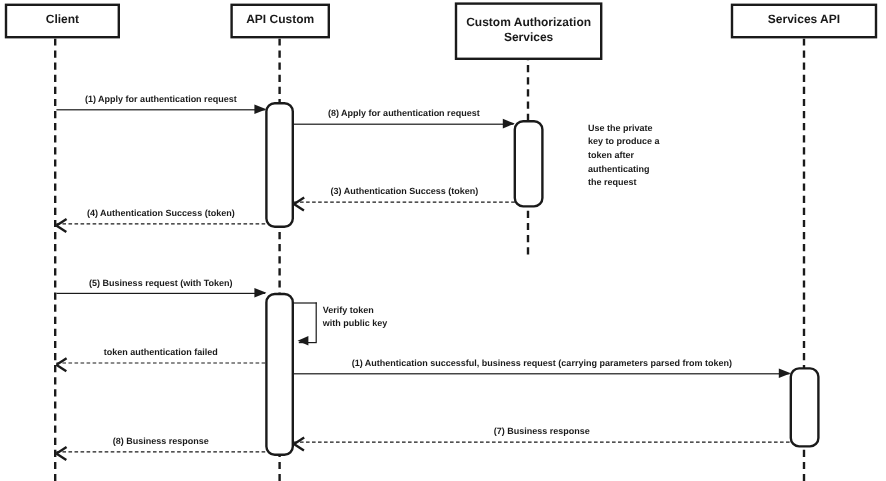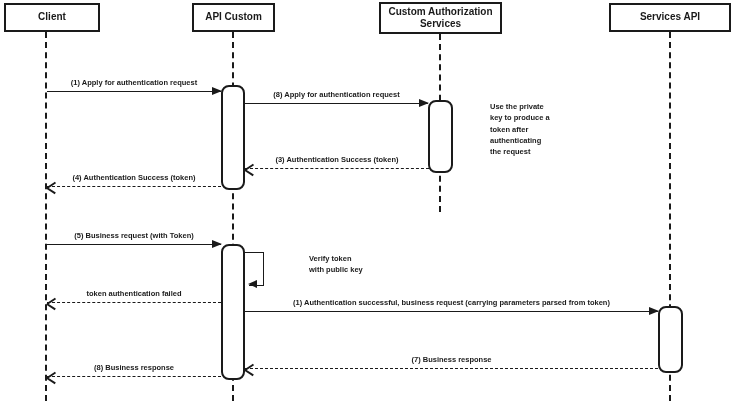--- a/index.html
+++ b/index.html
@@ -49,21 +49,21 @@
 <body>
 
 <div class="stage">
 
   <div class="actor" style="left:4px; top:3px; width:96px; height:29px;">
     <span>Client</span>
   </div>
   <div class="actor" style="left:192px; top:3px; width:83px; height:29px;">
     <span>API Custom</span>
   </div>
-  <div class="actor" style="left:379px; top:2px; width:123px; height:32px;">
+  <div class="actor" style="left:379px; top:2px; width:123px; height:48px;">
     <span>Custom Authorization
 Services</span>
   </div>
   <div class="actor" style="left:609px; top:3px; width:122px; height:29px;">
     <span>Services API</span>
   </div>
 
   <div class="lifeline" style="left:45px; top:32px; height:369px;"></div>
   <div class="lifeline" style="left:232px; top:32px; height:369px;"></div>
   <div class="lifeline" style="left:439px; top:34px; height:178px;"></div>
@@ -102,21 +102,21 @@
     <div class="label">(5) Business request (with Token)</div>
     <div class="line"></div>
     <div class="head-right"></div>
   </div>
 
   <div class="seg" style="left:245px; top:252px; width:19px; height:0; border-top:1.6px solid #1a1a1a;"></div>
   <div class="seg" style="left:263px; top:252px; width:0; height:33px; border-left:1.6px solid #1a1a1a;"></div>
   <div class="seg" style="left:249px; top:285px; width:15px; height:0; border-top:1.6px solid #1a1a1a;">
     <div class="head-left" style="top:-5.8px;"></div>
   </div>
-  <div class="free-text" style="left:269px; top:253px;margin-left:40px;">Verify token
+  <div class="free-text" style="left:269px; top:253px;">Verify token
 with public key</div>
 
   <div class="msg dashed" style="left:47px; top:304px; width:174px;">
     <div class="label">token authentication failed</div>
     <div class="line"></div>
     <div class="chevron-left"></div>
   </div>
 
   <div class="msg solid" style="left:245px; top:313px; width:413px;">
     <div class="label">(1) Authentication successful, business request (carrying parameters parsed from token)</div>

